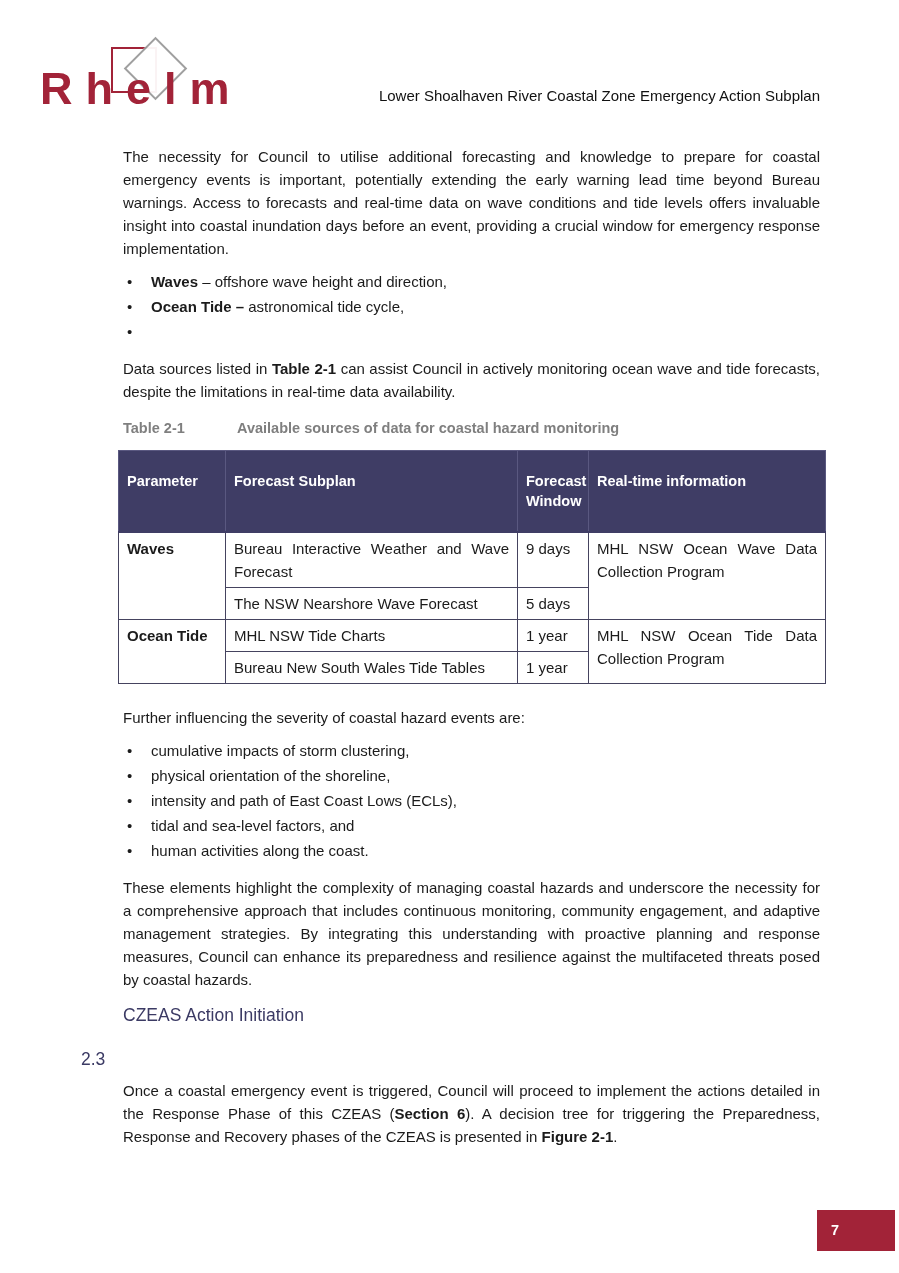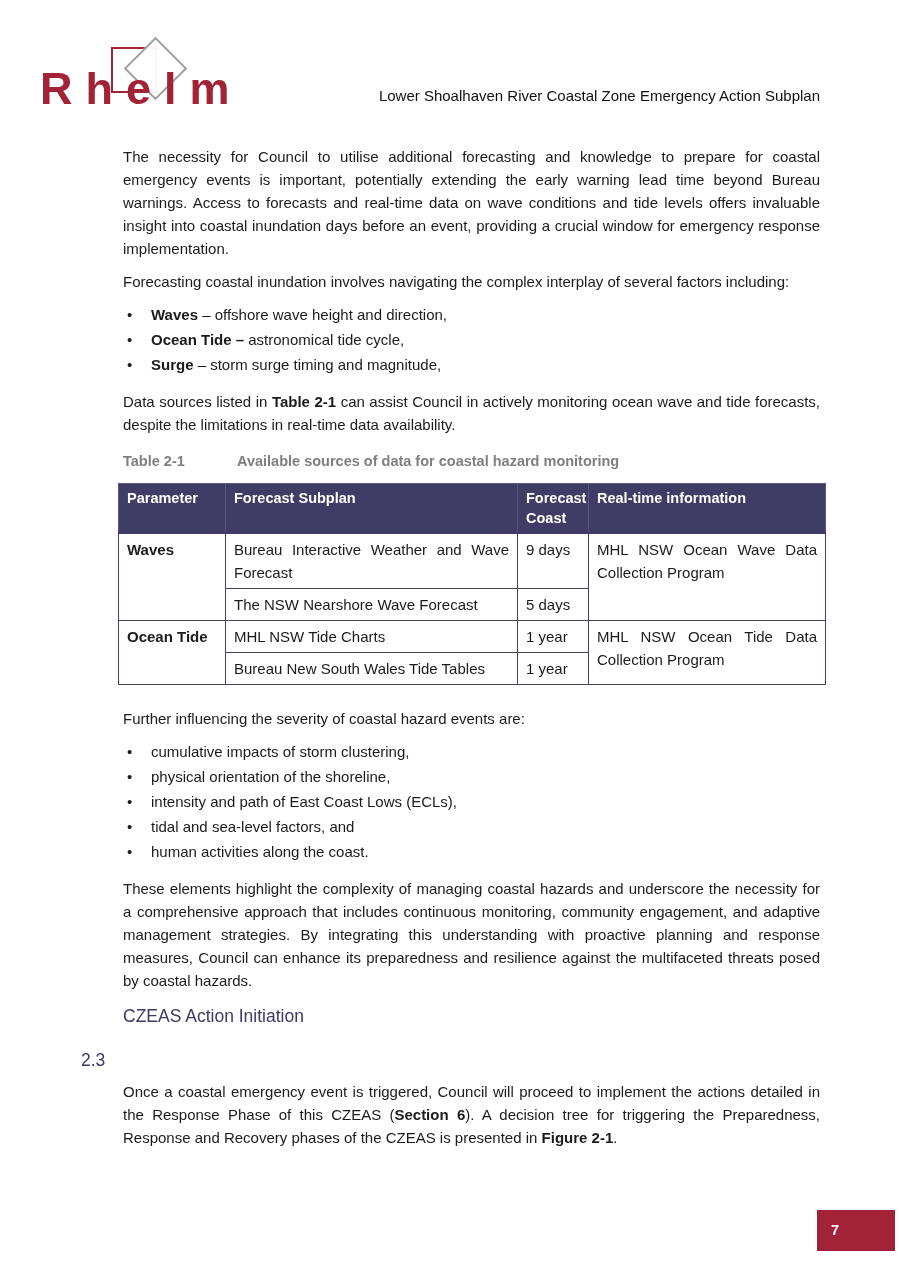--- a/index.html
+++ b/index.html
@@ -38,21 +38,21 @@
   .bullets2 .li{margin-bottom:2px;}
   
   .caption{color:#7f7f7f;font-weight:bold;font-size:14.5px;margin:14px 0 10px 0;}
   .caption .cap-label{display:inline-block;width:114px;}
   
   table.data{border-collapse:collapse;table-layout:fixed;width:707px;margin-left:-5px;}
   table.data col.c1{width:107px;} table.data col.c2{width:292px;}
   table.data col.c3{width:71px;}  table.data col.c4{width:237px;}
   table.data th{
     background:#3f3d65;color:#ffffff;text-align:left;font-size:14.5px;line-height:20px;
-    padding:4px 8px;vertical-align:top;border:1px solid #5a5880;border-bottom:2px solid #3f3d65;
+    padding:20px 8px;vertical-align:top;border:1px solid #5a5880;border-bottom:2px solid #3f3d65;
   }
   table.data td{
     border:1px solid #45435f;padding:4px 8px;vertical-align:top;
     font-size:15px;line-height:23px;
   }
   table.data td.param{font-weight:bold;}
   table.data td.justify{text-align:justify;}
   table.data{border:1.5px solid #3f3d65;}
   
   .gap-after-table{height:22px;}
@@ -85,55 +85,53 @@
       <span>m</span>
     </div>
   </div>
 
   <div class="header-title">Lower Shoalhaven River Coastal Zone Emergency Action Subplan</div>
 
   <div class="main">
 
     <p class="para">The necessity for Council to utilise additional forecasting and knowledge to prepare for coastal emergency events is important, potentially extending the early warning lead time beyond Bureau warnings. Access to forecasts and real-time data on wave conditions and tide levels offers invaluable insight into coastal inundation days before an event, providing a crucial window for emergency response implementation.</p>
 
-    <p class="para">Forecasting coastal inundation involves navigating the complex interplay of several factors including:</p>
 
     <div class="bullets">
       <div class="li">
         <span class="marker">•</span>
         <span><b>Waves</b> – offshore wave height and direction,</span>
       </div>
       <div class="li">
         <span class="marker">•</span>
         <span><b>Ocean Tide –</b> astronomical tide cycle,</span>
       </div>
       <div class="li">
         <span class="marker">•</span>
-        <span><b>Surge</b> – storm surge timing and magnitude,</span>
       </div>
     </div>
 
     <p class="para">Data sources listed in <b>Table 2-1</b> can assist Council in actively monitoring ocean wave and tide forecasts, despite the limitations in real-time data availability.</p>
 
     <div class="caption">
       <span class="cap-label">Table 2-1</span><span>Available sources of data for coastal hazard monitoring</span>
     </div>
 
     <table class="data">
       <colgroup>
           <col class="c1">
           <col class="c2">
           <col class="c3">
           <col class="c4">
         </colgroup>
       <thead>
         <tr>
           <th>Parameter</th>
           <th>Forecast Subplan</th>
-          <th>Forecast Coast</th>
+          <th>Forecast Window</th>
           <th>Real-time information</th>
         </tr>
       </thead>
       <tbody>
         <tr>
           <td class="param" rowspan="2">Waves</td>
           <td class="justify">Bureau Interactive Weather and Wave Forecast</td>
           <td>9 days</td>
           <td class="justify" rowspan="2">MHL NSW Ocean Wave Data Collection Program</td>
         </tr>

